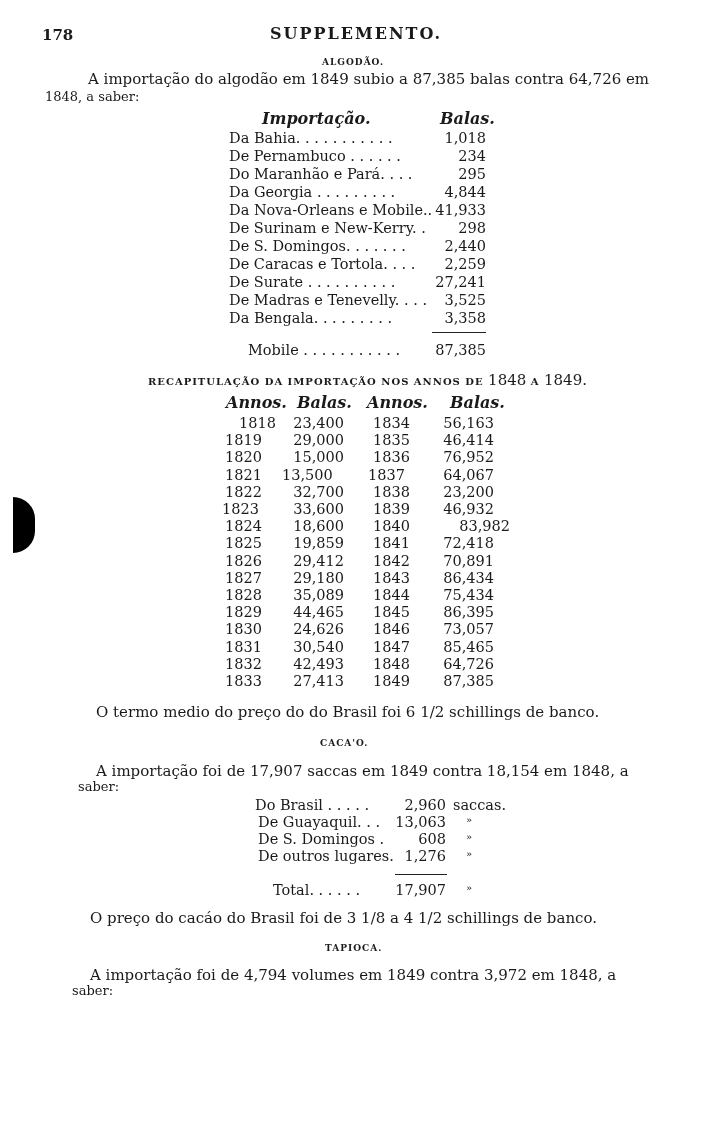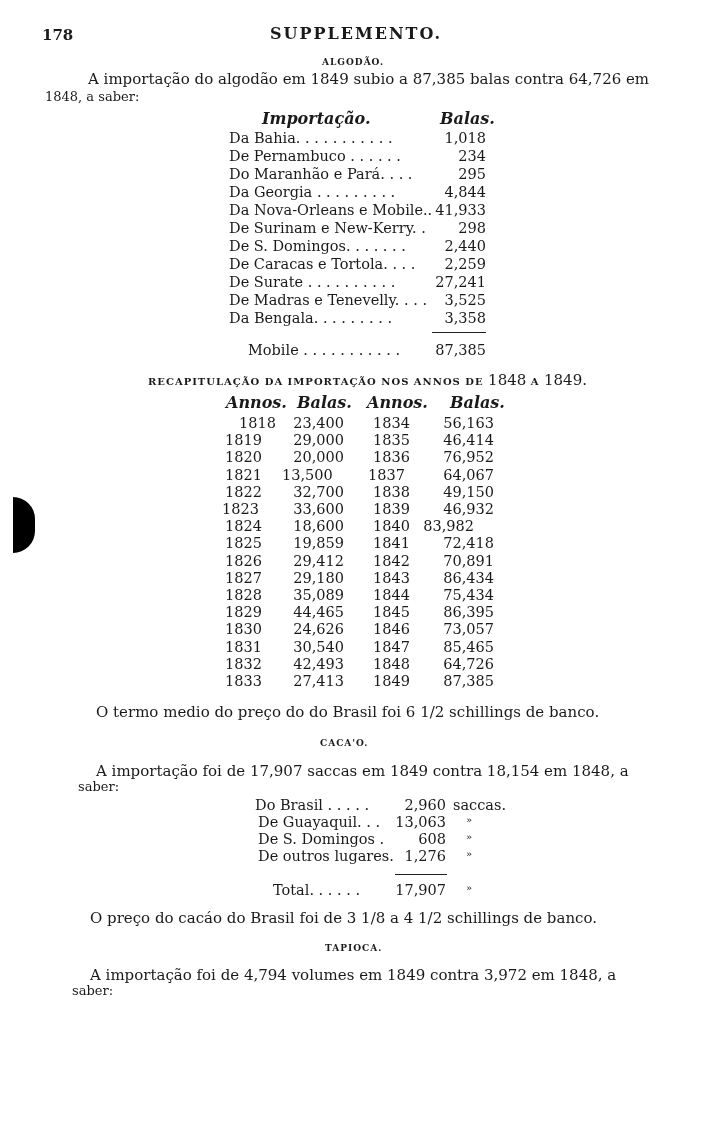--- a/index.html
+++ b/index.html
@@ -91,39 +91,39 @@
 <div id="recap-table" class="tbl">
     <div class="row" style="left: 236px; top: 415px; width: 40px; text-align: right;">1818</div>
     <div class="row" style="left: 282px; top: 415px; width: 62px; text-align: right;">23,400</div>
     <div class="row" style="left: 368px; top: 415px; width: 42px; text-align: right;">1834</div>
     <div class="row" style="left: 432px; top: 415px; width: 62px; text-align: right;">56,163</div>
     <div class="row" style="left: 222px; top: 432.2px; width: 40px; text-align: right;">1819</div>
     <div class="row" style="left: 282px; top: 432.2px; width: 62px; text-align: right;">29,000</div>
     <div class="row" style="left: 368px; top: 432.2px; width: 42px; text-align: right;">1835</div>
     <div class="row" style="left: 432px; top: 432.2px; width: 62px; text-align: right;">46,414</div>
     <div class="row" style="left: 222px; top: 449.4px; width: 40px; text-align: right;">1820</div>
-    <div class="row" style="left: 282px; top: 449.4px; width: 62px; text-align: right;">20,000</div>
+    <div class="row" style="left: 282px; top: 449.4px; width: 62px; text-align: right;">15,000</div>
     <div class="row" style="left: 368px; top: 449.4px; width: 42px; text-align: right;">1836</div>
     <div class="row" style="left: 432px; top: 449.4px; width: 62px; text-align: right;">76,952</div>
     <div class="row" style="left: 222px; top: 466.6px; width: 40px; text-align: right;">1821</div>
     <div class="row" style="left: 282px; top: 466.6px; width: 62px; text-align: left;">13,500</div>
     <div class="row" style="left: 368px; top: 466.6px; width: 42px; text-align: left;">1837</div>
     <div class="row" style="left: 432px; top: 466.6px; width: 62px; text-align: right;">64,067</div>
     <div class="row" style="left: 222px; top: 483.8px; width: 40px; text-align: right;">1822</div>
     <div class="row" style="left: 282px; top: 483.8px; width: 62px; text-align: right;">32,700</div>
     <div class="row" style="left: 368px; top: 483.8px; width: 42px; text-align: right;">1838</div>
-    <div class="row" style="left: 432px; top: 483.8px; width: 62px; text-align: right;">49,150</div>
+    <div class="row" style="left: 432px; top: 483.8px; width: 62px; text-align: right;">23,200</div>
     <div class="row" style="left: 222px; top: 501px; width: 40px; text-align: left;">1823</div>
     <div class="row" style="left: 282px; top: 501px; width: 62px; text-align: right;">33,600</div>
     <div class="row" style="left: 368px; top: 501px; width: 42px; text-align: right;">1839</div>
     <div class="row" style="left: 432px; top: 501px; width: 62px; text-align: right;">46,932</div>
     <div class="row" style="left: 222px; top: 518.2px; width: 40px; text-align: right;">1824</div>
     <div class="row" style="left: 282px; top: 518.2px; width: 62px; text-align: right;">18,600</div>
     <div class="row" style="left: 368px; top: 518.2px; width: 42px; text-align: right;">1840</div>
-    <div class="row" style="left: 412px; top: 518.2px; width: 62px; text-align: right;">83,982</div>
+    <div class="row" style="left: 448px; top: 518.2px; width: 62px; text-align: right;">83,982</div>
     <div class="row" style="left: 222px; top: 535.4px; width: 40px; text-align: right;">1825</div>
     <div class="row" style="left: 282px; top: 535.4px; width: 62px; text-align: right;">19,859</div>
     <div class="row" style="left: 368px; top: 535.4px; width: 42px; text-align: right;">1841</div>
     <div class="row" style="left: 432px; top: 535.4px; width: 62px; text-align: right;">72,418</div>
     <div class="row" style="left: 222px; top: 552.6px; width: 40px; text-align: right;">1826</div>
     <div class="row" style="left: 282px; top: 552.6px; width: 62px; text-align: right;">29,412</div>
     <div class="row" style="left: 368px; top: 552.6px; width: 42px; text-align: right;">1842</div>
     <div class="row" style="left: 432px; top: 552.6px; width: 62px; text-align: right;">70,891</div>
     <div class="row" style="left: 222px; top: 569.8px; width: 40px; text-align: right;">1827</div>
     <div class="row" style="left: 282px; top: 569.8px; width: 62px; text-align: right;">29,180</div>

